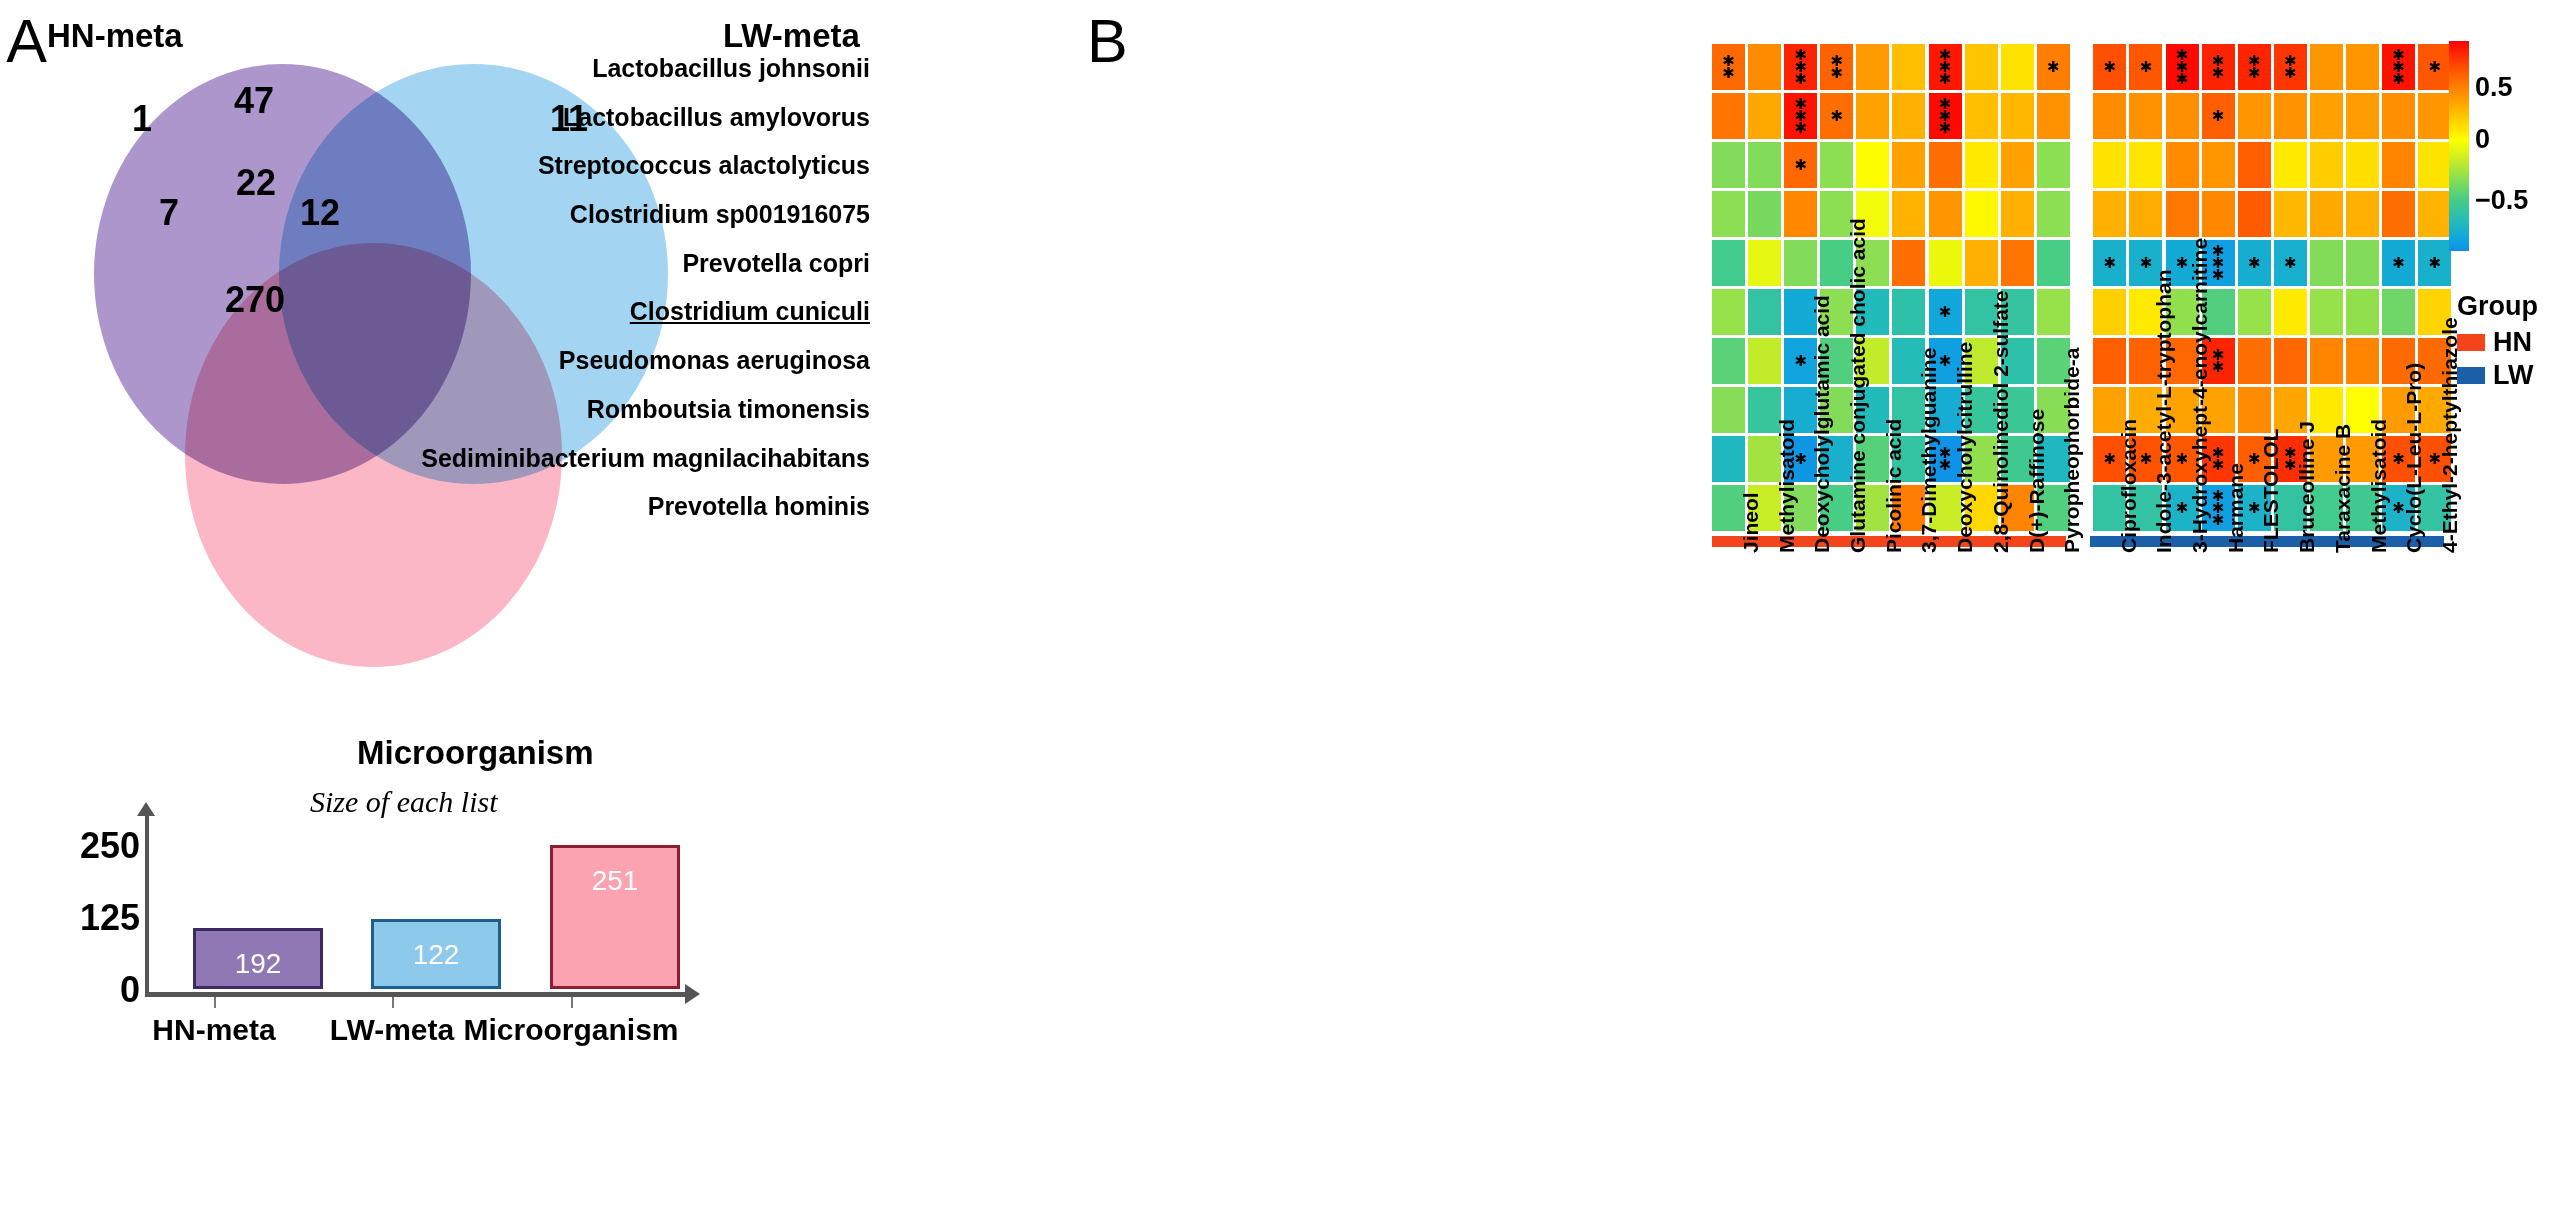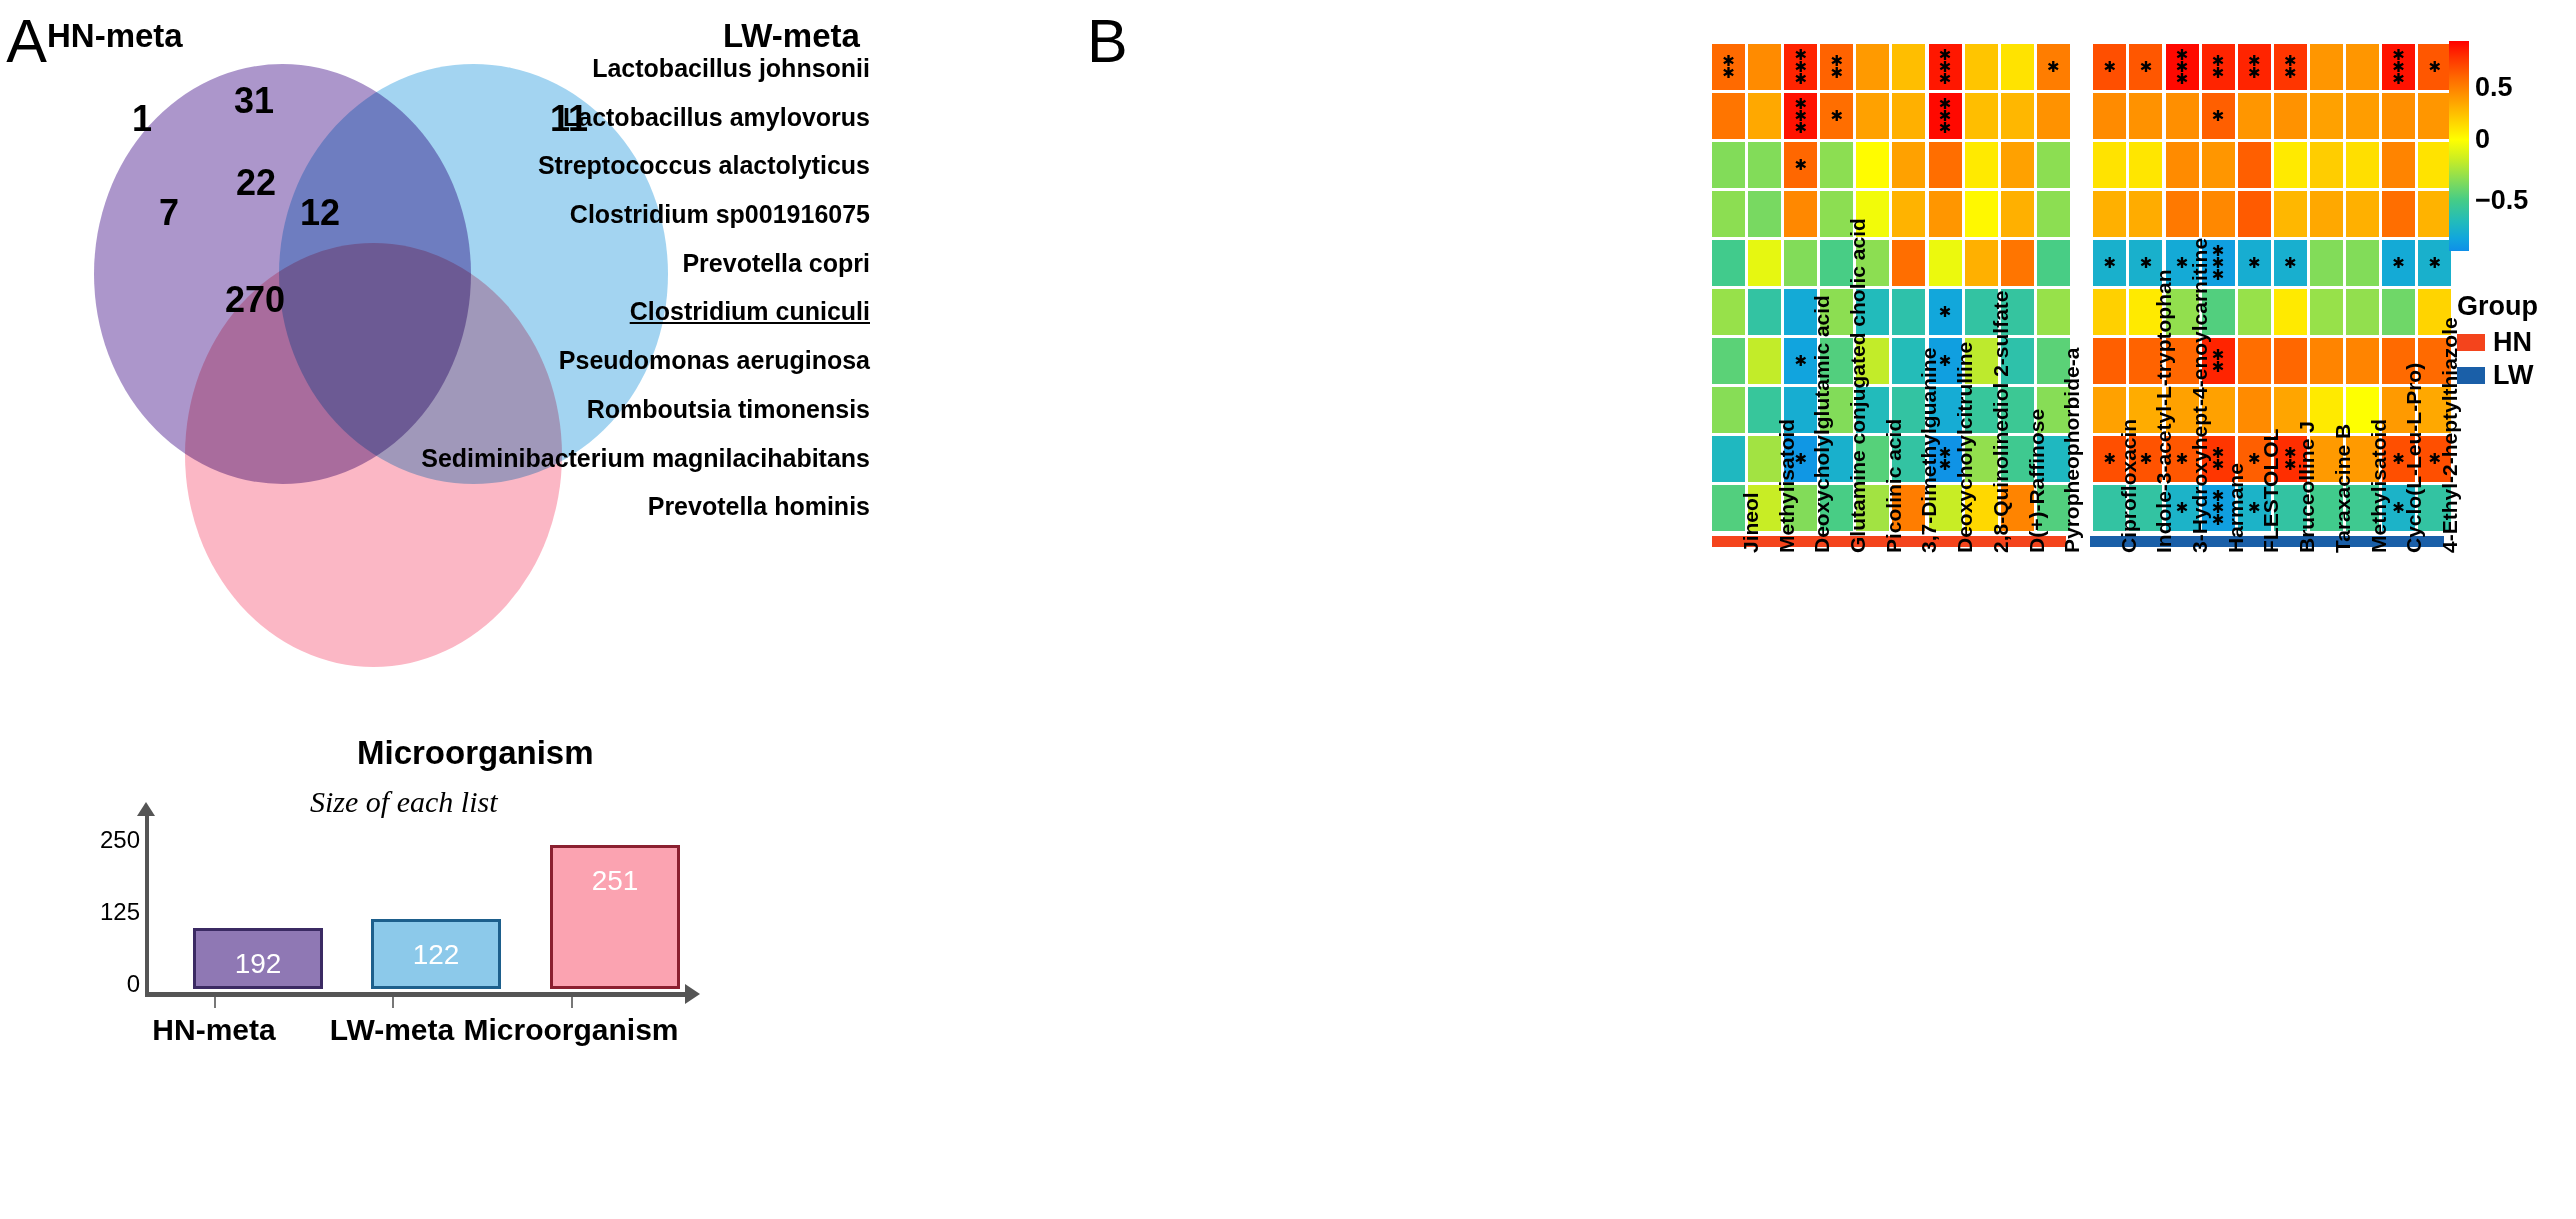--- a/index.html
+++ b/index.html
@@ -32,21 +32,21 @@
   #n-mo{left:225px;top:279px;}
 
   
   #bar-wrap{position:absolute;left:0px;top:785px;width:974px;height:283px;}
   #bar-title{position:absolute;left:310px;top:0px;font-size:30px;font-style:italic;
              font-family:"Liberation Serif",serif;font-weight:400;}
   #bar-plot{position:absolute;left:149px;top:55px;width:550px;height:149px;}
   .bar{position:absolute;bottom:0;box-sizing:border-box;margin-left:44px;}
   .bar-val{position:absolute;left:0;right:0;top:17.3px;text-align:center;
            font-size:28px;color:#fff;font-weight:400;}
-  .tick-lab{position:absolute;right:0;font-size:24px;font-weight:normal;text-align:left;
+  .tick-lab{position:absolute;right:0;font-size:36px;font-weight:bold;text-align:left;
             line-height:1;}
   #axis-y{position:absolute;left:145px;top:28px;width:3.9px;height:182px;background:#555;}
   #axis-y-arrow{position:absolute;left:137px;top:17.3px;width:0;height:0;
                 border-left:9.4px solid transparent;border-right:9.4px solid transparent;
                 border-bottom:14px solid #555;}
   #axis-x{position:absolute;left:145px;top:207px;width:542px;height:4.7px;background:#555;}
   #axis-x-arrow{position:absolute;left:685px;top:199px;width:0;height:0;
                 border-top:10.2px solid transparent;border-bottom:10.2px solid transparent;
                 border-left:15.7px solid #555;}
   .xtick{position:absolute;top:212px;width:2.4px;height:11px;background:#777;}
@@ -96,21 +96,21 @@
 <div id="venn-wrap">
   <div class="venn-label" id="lbl-hn">HN-meta</div>
   <div class="venn-label" id="lbl-lw">LW-meta</div>
   <div class="venn-label" id="lbl-mo">Microorganism</div>
 
   <div class="circ" id="c-hn"></div>
   <div class="circ" id="c-lw"></div>
   <div class="circ" id="c-mo"></div>
 
   <div class="venn-num" id="n-hn">1</div>
-  <div class="venn-num" id="n-hnlw">31</div>
+  <div class="venn-num" id="n-hnlw">47</div>
   <div class="venn-num" id="n-lw">11</div>
   <div class="venn-num" id="n-all">22</div>
   <div class="venn-num" id="n-hnmo">7</div>
   <div class="venn-num" id="n-lwmo">12</div>
   <div class="venn-num" id="n-mo">270</div>
 </div>
 
 <div id="bar-wrap">
   <div id="bar-title">Size of each list</div>
   <div id="axis-y-arrow"></div>

